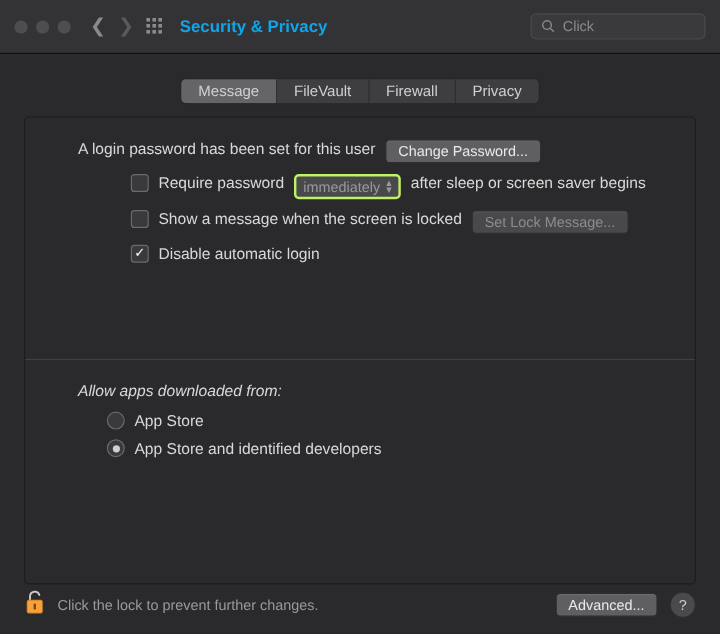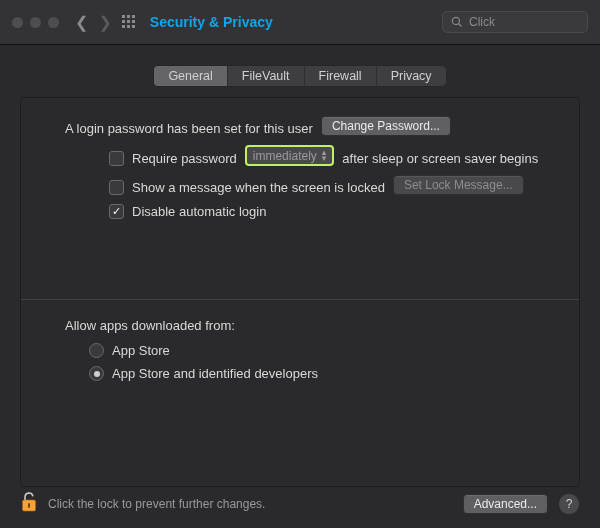--- a/index.html
+++ b/index.html
@@ -56,21 +56,21 @@
   .panel{
     margin:10px 20px 0 20px;
     border:1px solid var(--panel-border);
     border-radius:4px;
     background:var(--panel);
     height:390px;
     position:relative;
     padding:18px 24px 14px 24px;
     box-sizing:border-box;
   }
-  .row{display:flex;align-items:flex-end;gap:8px;margin-bottom:9px;flex-wrap:wrap;}
+  .row{display:flex;align-items:flex-start;gap:8px;margin-bottom:9px;flex-wrap:wrap;}
   .row.first{margin-left:20px;}
   .indent{margin-left:64px;}
   .btn{
     background:var(--btn);border:1px solid #2e2e30;border-radius:4px;
     padding:2px 10px;color:#eaeaea;font-size:12px;
     box-shadow:inset 0 1px 0 rgba(255,255,255,0.08);
   }
   .btn.dim{background:var(--btn-dim);color:#8d8d8f;}
   .checkbox{
     width:13px;height:13px;border:1px solid #6a6a6c;border-radius:3px;
@@ -81,21 +81,21 @@
   .select{
     background:var(--btn-dim);border:2px solid #bef264;border-radius:4px;
     padding:1px 6px;color:#9a9a9c;font-size:12px;display:inline-flex;align-items:center;gap:5px;
   }
   .select .caret{font-size:9px;line-height:1;display:flex;flex-direction:column;gap:0;}
   .select .caret::before{content:"▴";}
   .select .caret::after{content:"▾";margin-top:-3px;}
 
   .divider{height:1px;background:var(--divider);margin:80px -24px 18px -24px;}
 
-  .section-label{margin-left:20px;margin-bottom:10px;}
+  .section-label{margin-left:20px;margin-bottom:10px;font-style:italic;}
   .radio-row{display:flex;align-items:flex-end;gap:8px;margin-left:44px;margin-bottom:8px;}
   .radio{
     width:13px;height:13px;border-radius:50%;border:1px solid #6a6a6c;
     background:#3a3a3c;display:inline-flex;align-items:center;justify-content:center;flex-shrink:0;
   }
   .radio.sel::after{content:"";width:6px;height:6px;border-radius:50%;background:#cfcfd1;}
 
   .footer{
     position:absolute;left:0;right:0;bottom:0;
     display:flex;align-items:center;
@@ -139,21 +139,21 @@
   <div class="search">
     <svg viewBox="0 0 16 16">
         <path d="M6.5 1a5.5 5.5 0 014.38 8.82l3.65 3.65-1.06 1.06-3.65-3.65A5.5 5.5 0 116.5 1zm0 1.5a4 4 0 100 8 4 4 0 000-8z"></path>
       </svg>
     <span>Click</span>
   </div>
 </div>
 
 <div class="tabs-wrap">
   <div class="tabs">
-    <div class="tab sel">General</div>
+    <div class="tab sel">Message</div>
     <div class="tab">FileVault</div>
     <div class="tab">Firewall</div>
     <div class="tab">Privacy</div>
   </div>
 </div>
 
 <div class="panel">
 
   <div class="row first">
     <span>A login password has been set for this user</span>

